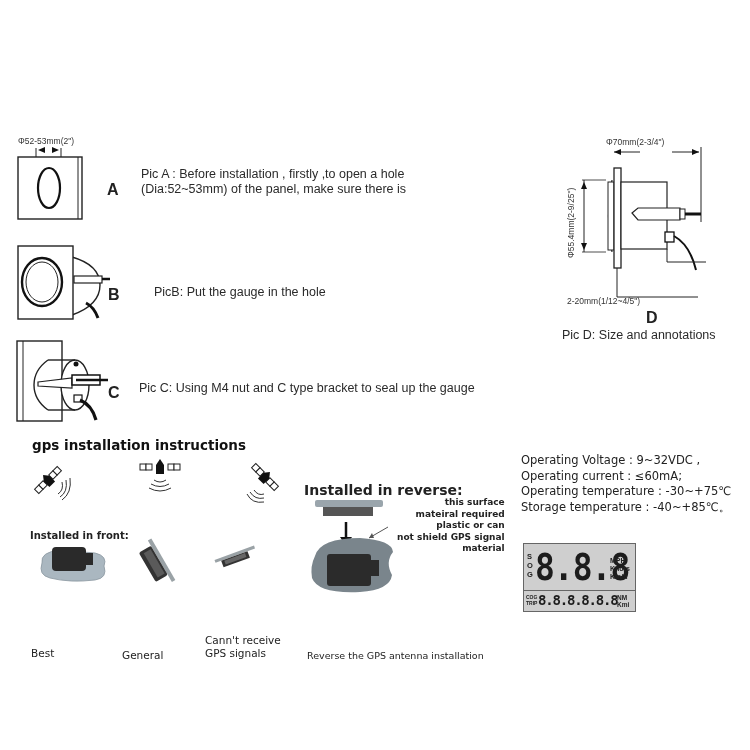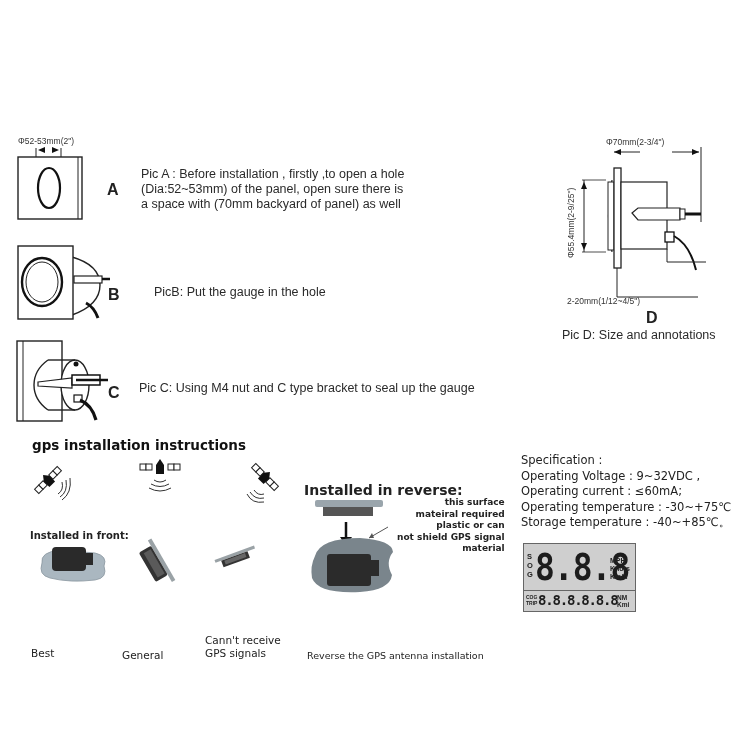--- a/index.html
+++ b/index.html
@@ -27,22 +27,21 @@
     <line x1="61" y1="148" x2="61" y2="205" stroke="#222" stroke-width="1"></line>
     <polygon points="38,150 45,147 45,153" fill="#111"></polygon>
     <polygon points="59,150 52,147 52,153" fill="#111"></polygon>
     <rect x="18" y="157" width="64" height="62" fill="#fff" stroke="#222" stroke-width="1.4"></rect>
     <line x1="78" y1="157" x2="78" y2="219" stroke="#222" stroke-width="1"></line>
     <ellipse cx="49" cy="188" rx="11" ry="20" fill="#fff" stroke="#111" stroke-width="2.2"></ellipse>
   </svg>
   <span class="abs bold-letter" style="left:107px;top:181px;">A</span>
   <div class="abs txt" style="left:141px;top:167px;">
     <div>Pic A : Before installation , firstly ,to open a hole</div>
-    <div>(Dia:52~53mm) of the panel, open sure there is</div>
-    <div>a space with (70mm backyard of panel)  as well</div>
+    <div>(Dia:52~53mm) of the panel, make sure there is</div>
   </div>
 </div>
 
 <div>
   <svg style="left:0;top:0" width="750" height="750">
     <path d="M72 257 Q100 265 100 285 Q100 305 72 315" fill="none" stroke="#222" stroke-width="1.4"></path>
     <rect x="74" y="276" width="28" height="7" fill="#fff" stroke="#222" stroke-width="1.2"></rect>
     <line x1="102" y1="279" x2="110" y2="279" stroke="#111" stroke-width="2.5"></line>
     <path d="M86 303 Q94 307 98 318" fill="none" stroke="#111" stroke-width="3"></path>
     <rect x="18" y="246" width="55" height="73" fill="#fff" stroke="#222" stroke-width="1.4"></rect>
@@ -191,21 +190,20 @@
     <div>this surface</div>
     <div>mateiral required</div>
     <div>plastic or can</div>
     <div>not shield GPS signal</div>
     <div>material</div>
   </div>
   <span class="abs gps-lbl" style="left:307px;top:613px;font-size:9.5px;text-align:right;">Reverse the GPS antenna installation</span>
 </div>
 
 <div class="abs spec" style="left:521px;top:453px;">
-  <div>Specification :</div>
   <div>Operating Voltage : 9~32VDC ,</div>
   <div>Operating current :  ≤60mA;</div>
   <div>Operating temperature : -30~+75℃</div>
   <div>Storage temperature : -40~+85℃。</div>
 </div>
 
 <div class="lcd" style="left:523px;top:543px;width:111px;height:67px;">
   <div style="position:absolute;left:3px;top:8px;font-size:7.5px;font-weight:bold;line-height:9px;color:#222;font-family:'Liberation Sans',sans-serif;">
     <div>S</div>
     <div>O</div>

